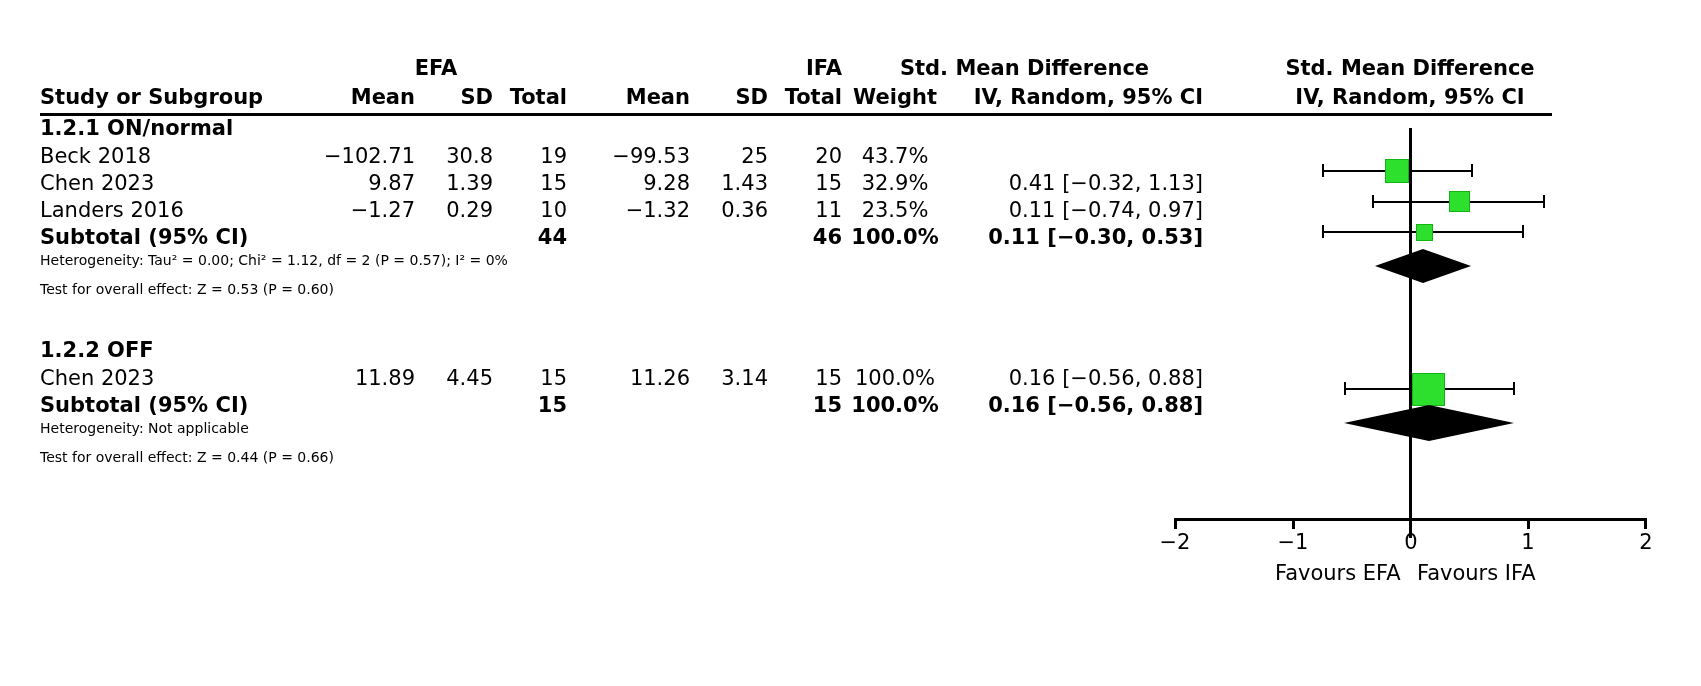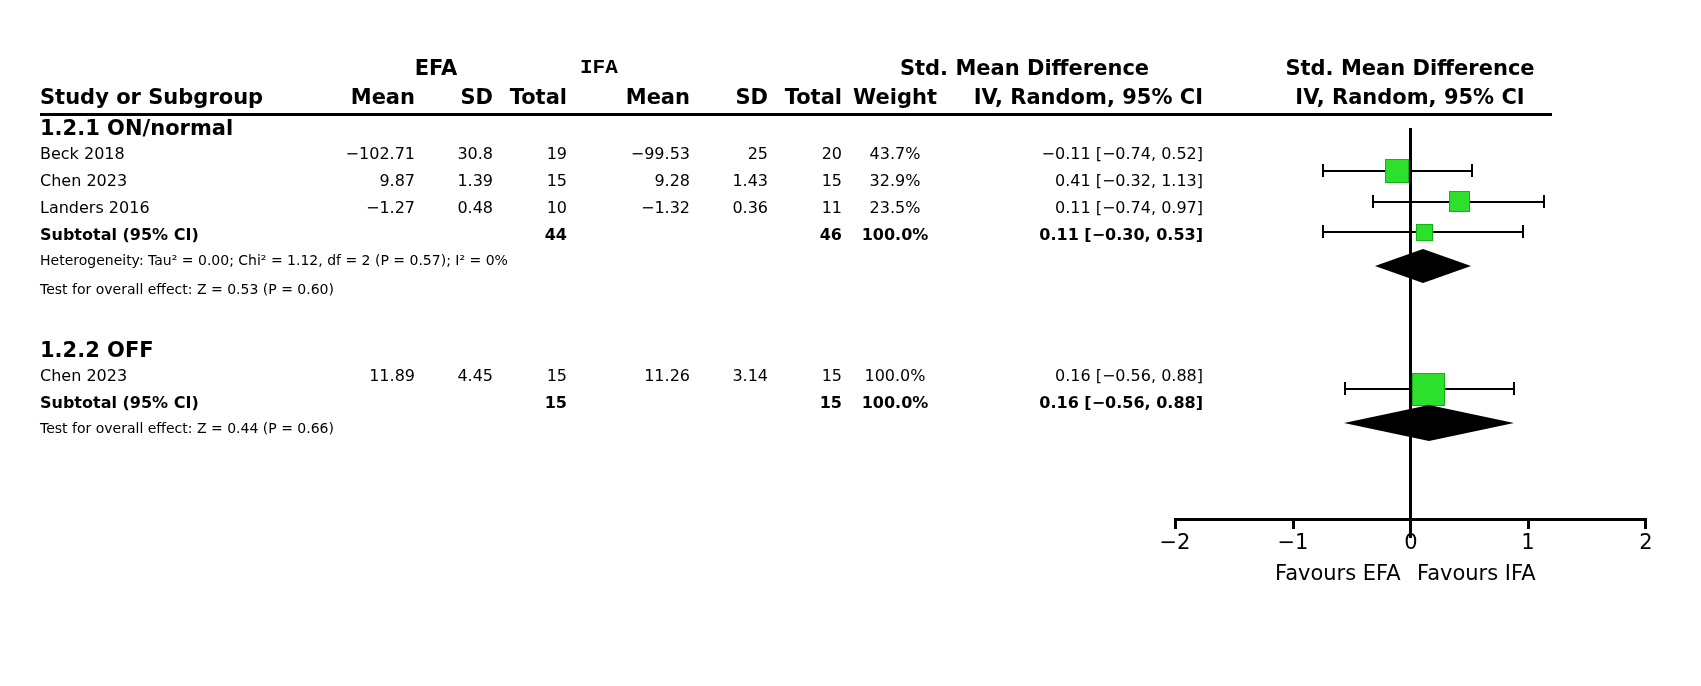--- a/index.html
+++ b/index.html
@@ -49,35 +49,35 @@
   .c-mean1   { left: 265px; width: 110px; text-align: right; }
   .c-sd1     { left: 381px; width: 72px;  text-align: right; }
   .c-tot1    { left: 455px; width: 72px;  text-align: right; }
   .c-mean2   { left: 540px; width: 110px; text-align: right; }
   .c-sd2     { left: 656px; width: 72px;  text-align: right; }
   .c-tot2    { left: 730px; width: 72px;  text-align: right; }
   .c-weight  { left: 806px; width: 98px;  text-align: center; }
   .c-eff     { left: 915px; width: 248px; text-align: right; }
 
   .grp-efa  { left: 265px; width: 262px; text-align: center; }
-  .grp-ifa  { left: 540px; width: 262px; text-align: left; font-family: Liberation Mono, monospace; }
+  .grp-ifa  { left: 540px; width: 262px; text-align: right; }
   .grp-smd  { left: 806px; width: 357px; text-align: center; }
 
   .rule {
     position: absolute;
     left: 0;
     width: 1512px;
     height: 3px;
     background: #000;
   }
 
   .data-row {
     position: relative;
     height: 27px;
-    font-size: 16px;
+    font-size: 21px;
   }
   .data-row.bold { font-weight: bold; }
   .sub-head {
     position: relative;
     height: 28px;
     font-size: 21px;
     font-weight: bold;
   }
   .note {
     position: relative;
@@ -193,39 +193,38 @@
 
     <div class="data-row">
       <span class="cell c-study">Beck 2018</span>
       <span class="cell c-mean1">−102.71</span>
       <span class="cell c-sd1">30.8</span>
       <span class="cell c-tot1">19</span>
       <span class="cell c-mean2">−99.53</span>
       <span class="cell c-sd2">25</span>
       <span class="cell c-tot2">20</span>
       <span class="cell c-weight">43.7%</span>
-      <span class="cell c-eff">−0.11 [−0.74, 0.52]</span>
     </div>
 
     <div class="data-row">
       <span class="cell c-study">Chen 2023</span>
       <span class="cell c-mean1">9.87</span>
       <span class="cell c-sd1">1.39</span>
       <span class="cell c-tot1">15</span>
       <span class="cell c-mean2">9.28</span>
       <span class="cell c-sd2">1.43</span>
       <span class="cell c-tot2">15</span>
       <span class="cell c-weight">32.9%</span>
       <span class="cell c-eff">0.41 [−0.32, 1.13]</span>
     </div>
 
     <div class="data-row">
       <span class="cell c-study">Landers 2016</span>
       <span class="cell c-mean1">−1.27</span>
-      <span class="cell c-sd1">0.48</span>
+      <span class="cell c-sd1">0.29</span>
       <span class="cell c-tot1">10</span>
       <span class="cell c-mean2">−1.32</span>
       <span class="cell c-sd2">0.36</span>
       <span class="cell c-tot2">11</span>
       <span class="cell c-weight">23.5%</span>
       <span class="cell c-eff">0.11 [−0.74, 0.97]</span>
     </div>
 
     <div class="data-row bold">
       <span class="cell c-study">Subtotal (95% CI)</span>
@@ -255,20 +254,21 @@
     </div>
 
     <div class="data-row bold">
       <span class="cell c-study">Subtotal (95% CI)</span>
       <span class="cell c-tot1">15</span>
       <span class="cell c-tot2">15</span>
       <span class="cell c-weight">100.0%</span>
       <span class="cell c-eff">0.16 [−0.56, 0.88]</span>
     </div>
 
+    <div class="note">Heterogeneity: Not applicable</div>
     <div class="note">Test for overall effect: Z = 0.44 (P = 0.66)</div>
 
   </div>
 
   <div class="plot-area">
     <div class="plot-hdr">Std. Mean Difference</div>
     <div class="plot-hdr2">IV, Random, 95% CI</div>
 
     <div class="plot-canvas">
 

